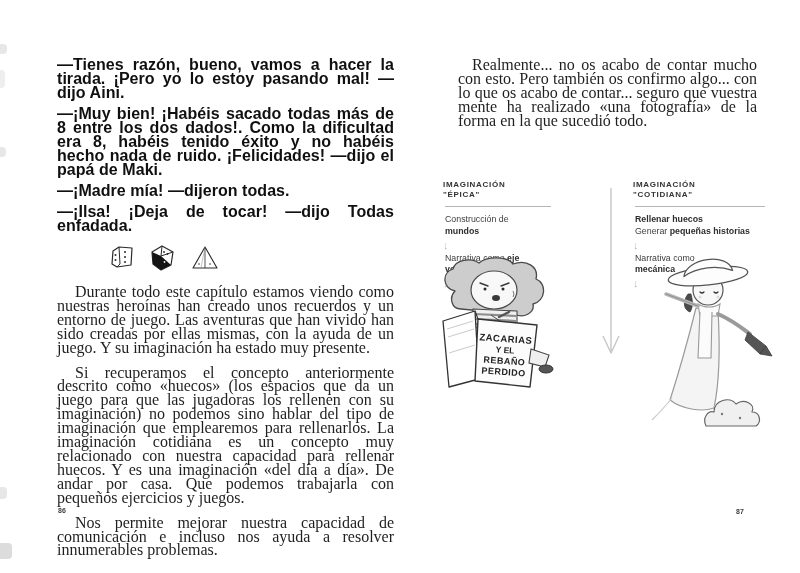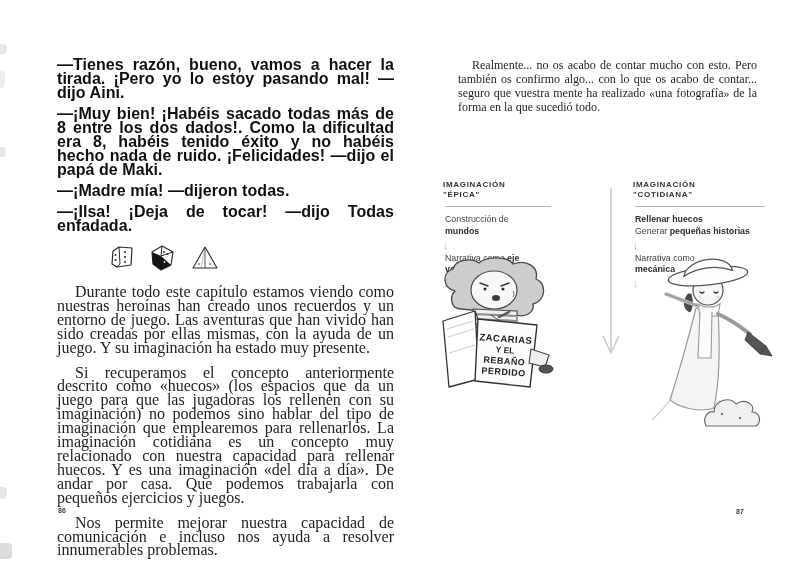--- a/index.html
+++ b/index.html
@@ -16,21 +16,21 @@
               line-height:14px;text-align:justify;letter-spacing:0.05px;}
   .dice-row{margin:10px 0 12px 52px;display:flex;gap:14px;align-items:center;height:30px;}
   .body-serif p{margin:0 0 11px 0;font-family:"Liberation Serif",serif;font-size:16px;
                 color:#1f1f1f;line-height:13.9px;text-align:justify;text-indent:18px;}
   .pagenum{position:absolute;font-size:7px;font-weight:700;color:#3d3d3d;}
   .pagenum.left{left:58px;top:507px;}
   .pagenum.right{left:736px;top:508px;}
 
   
   .intro{position:absolute;left:458px;top:58px;width:299px;
-         font-family:"Liberation Serif",serif;font-size:12px;color:#1f1f1f;
+         font-family:"Liberation Serif",serif;font-size:16px;color:#1f1f1f;
          line-height:14px;text-align:justify;text-indent:14px;margin:0;}
 
   .diag-col{position:absolute;text-align:left;color:#3c3c3c;}
   .diag-col.epic{left:443px;top:180px;width:110px;}
   .diag-col.cotidiana{left:633px;top:180px;width:134px;}
   .diag-title{font-size:8px;font-weight:700;letter-spacing:0.7px;line-height:1.3;color:#333;}
   .diag-rule{border:none;border-top:1px solid #b5b5b5;margin:5px 2px 7px 2px;}
   .diag-node{font-size:8.8px;line-height:1.35;color:#3c3c3c;margin:2px;}
   .diag-node b{font-weight:700;color:#2e2e2e;}
   .small-arrow{color:#bdbdbd;font-size:11px;line-height:1;margin:2px 0;}

